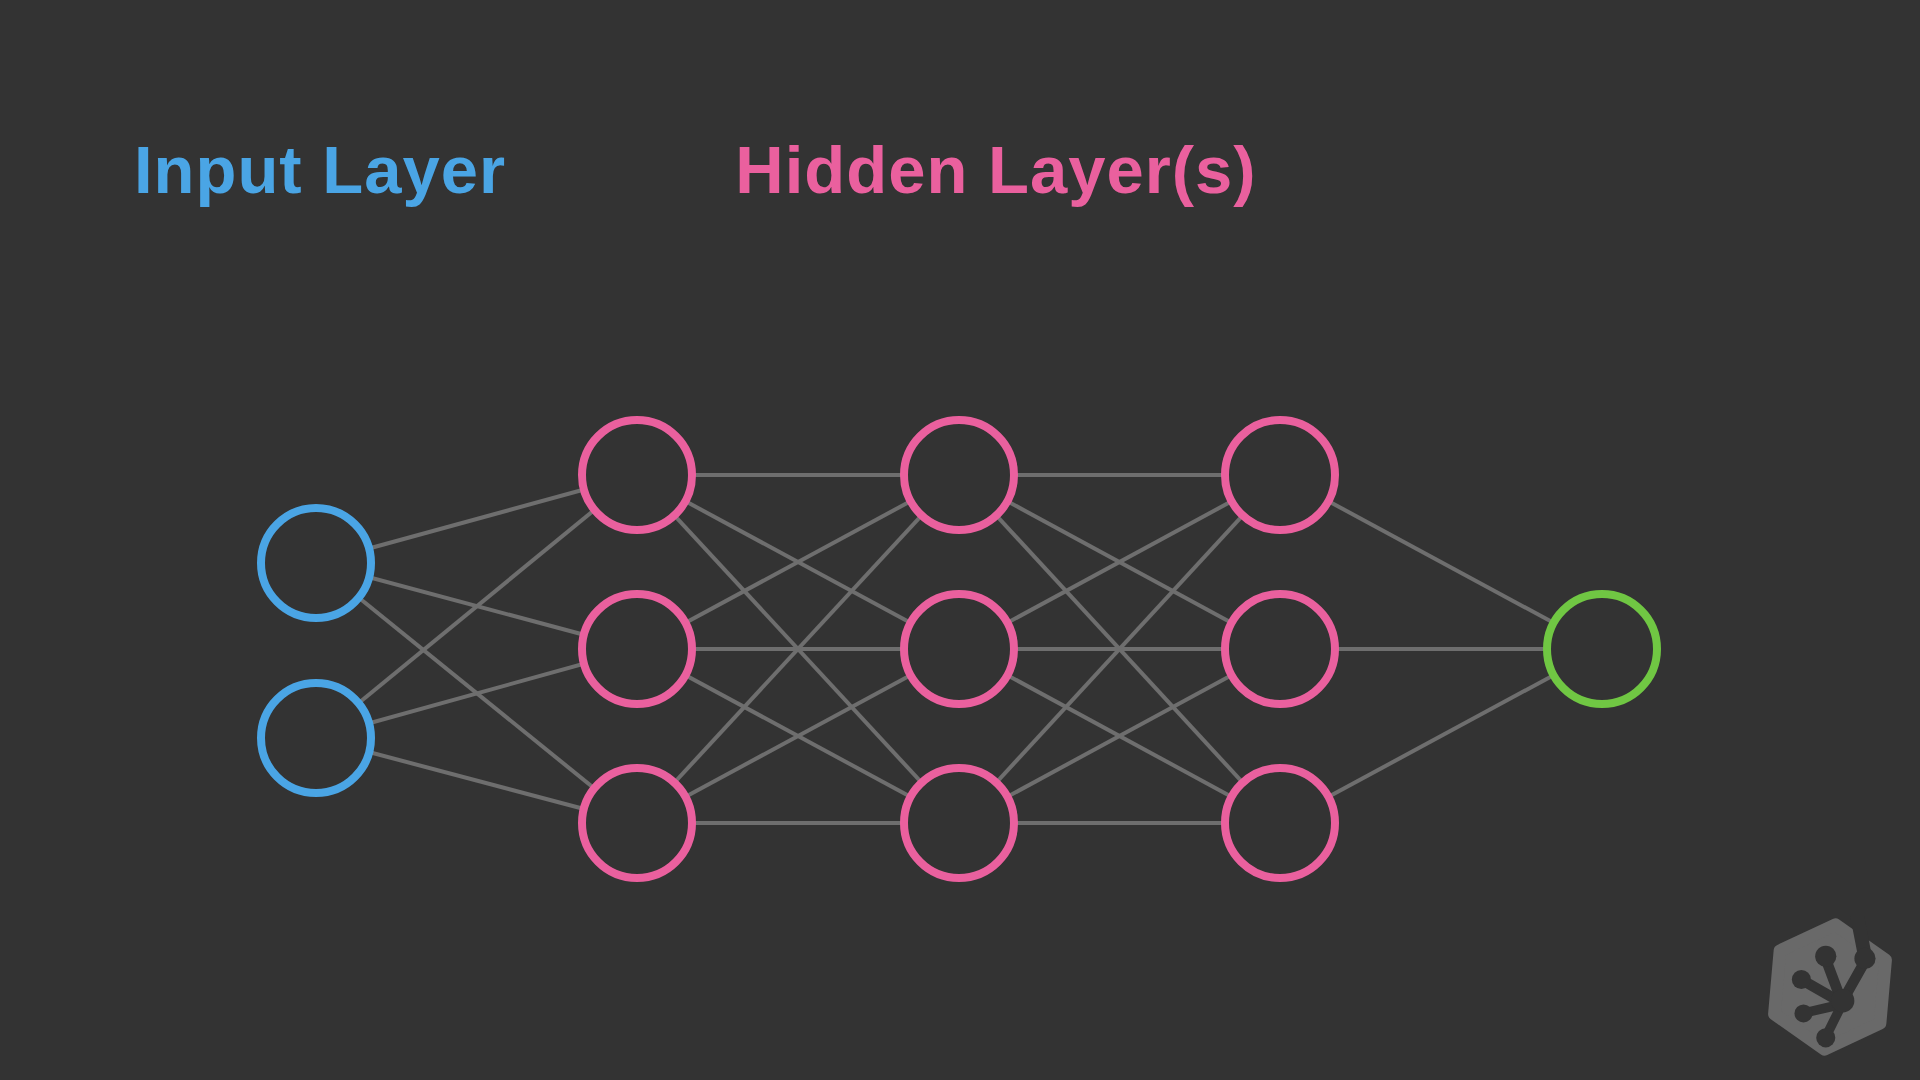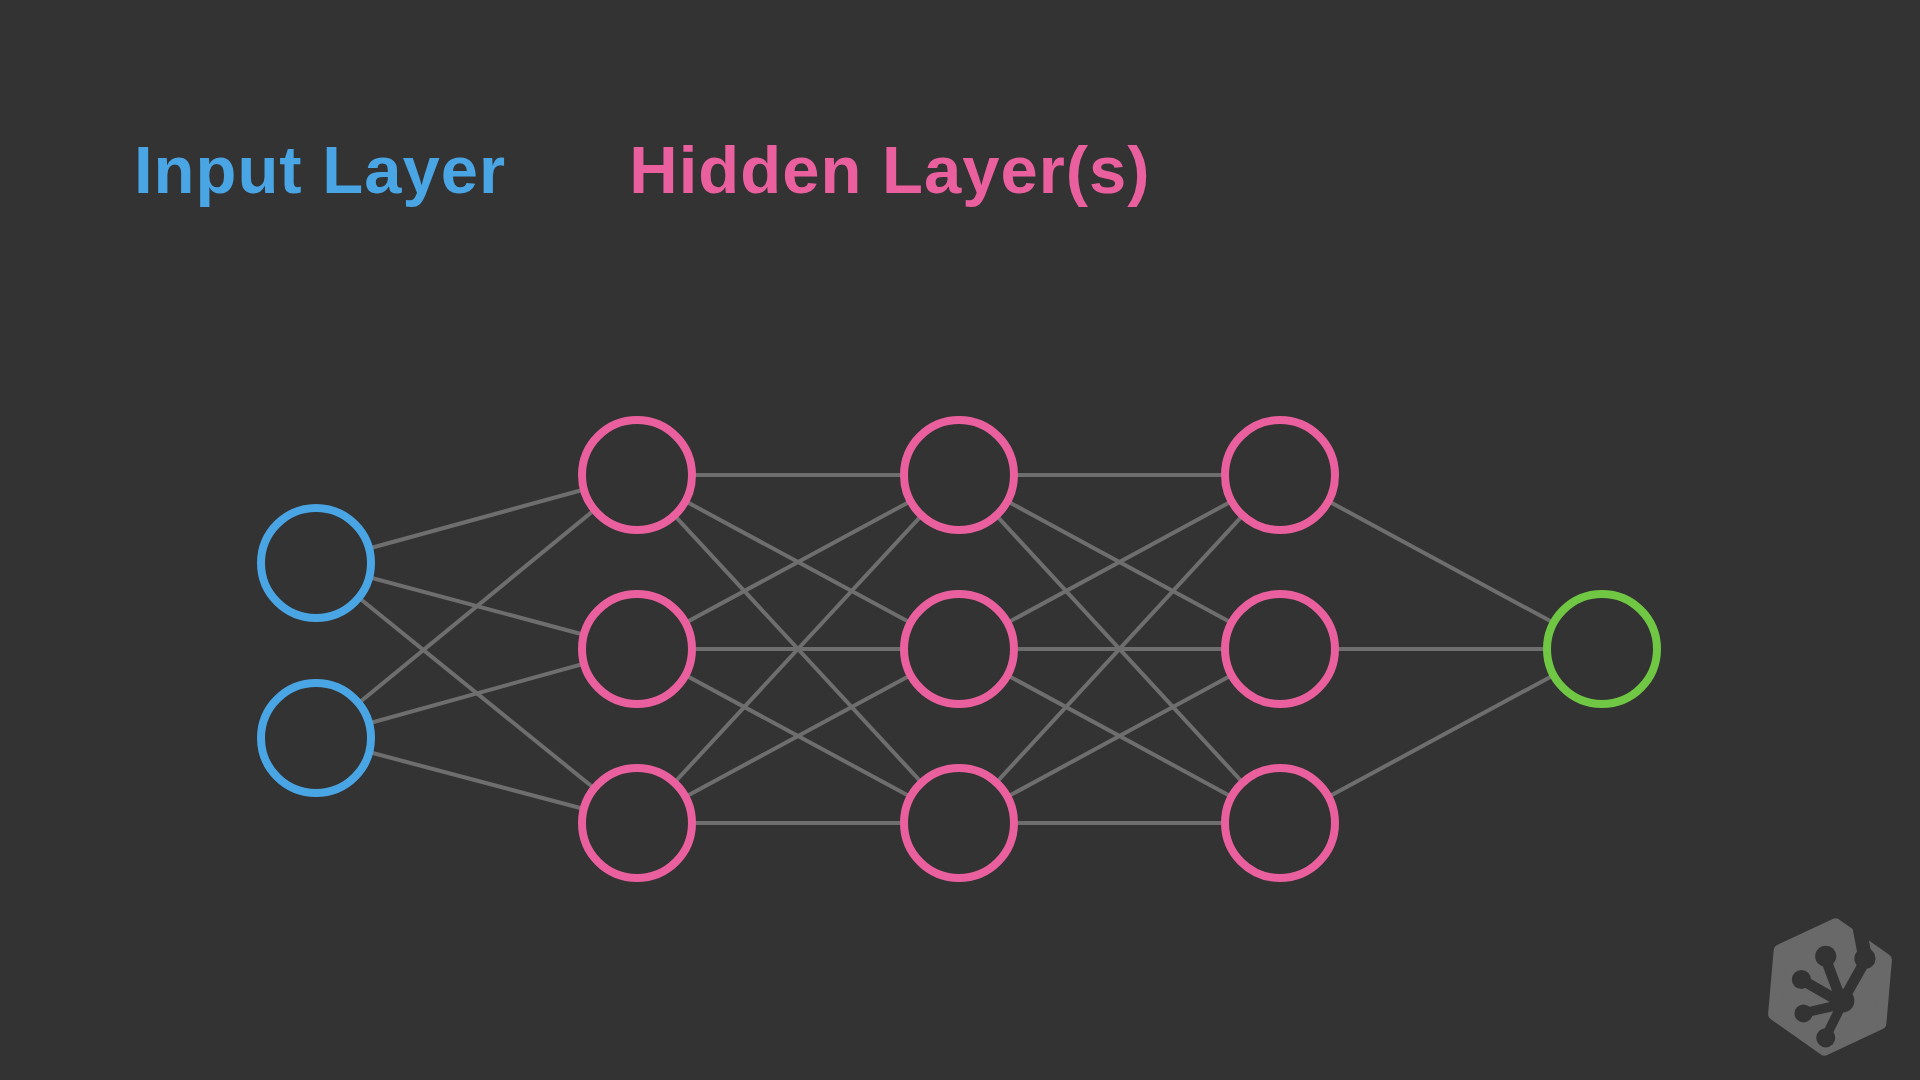--- a/index.html
+++ b/index.html
@@ -21,21 +21,21 @@
     position:absolute;
     top:136px;
     transform:translateX(-50%);
     font-size:67px;
     font-weight:700;
     letter-spacing:1px;
     line-height:1;
     white-space:nowrap;
   }
   #label-input{left:320px;color:var(--input-color);}
-  #label-hidden{left:890px;color:var(--hidden-color);}
+  #label-hidden{left:996px;color:var(--hidden-color);}
   #label-output{left:1598px;color:var(--output-color);}
   #network-svg{position:absolute;left:0;top:0;}
   #logo{position:absolute;left:1764px;top:916px;width:132px;height:142px;}
   .hex{fill:var(--logo-color);stroke:var(--logo-color);stroke-width:12;stroke-linejoin:round;}
   .foot-cut{stroke:var(--bg);fill:none;stroke-linecap:round;}
   .foot-pad{fill:var(--bg);}
 </style>
 </head>
 <body>
 

